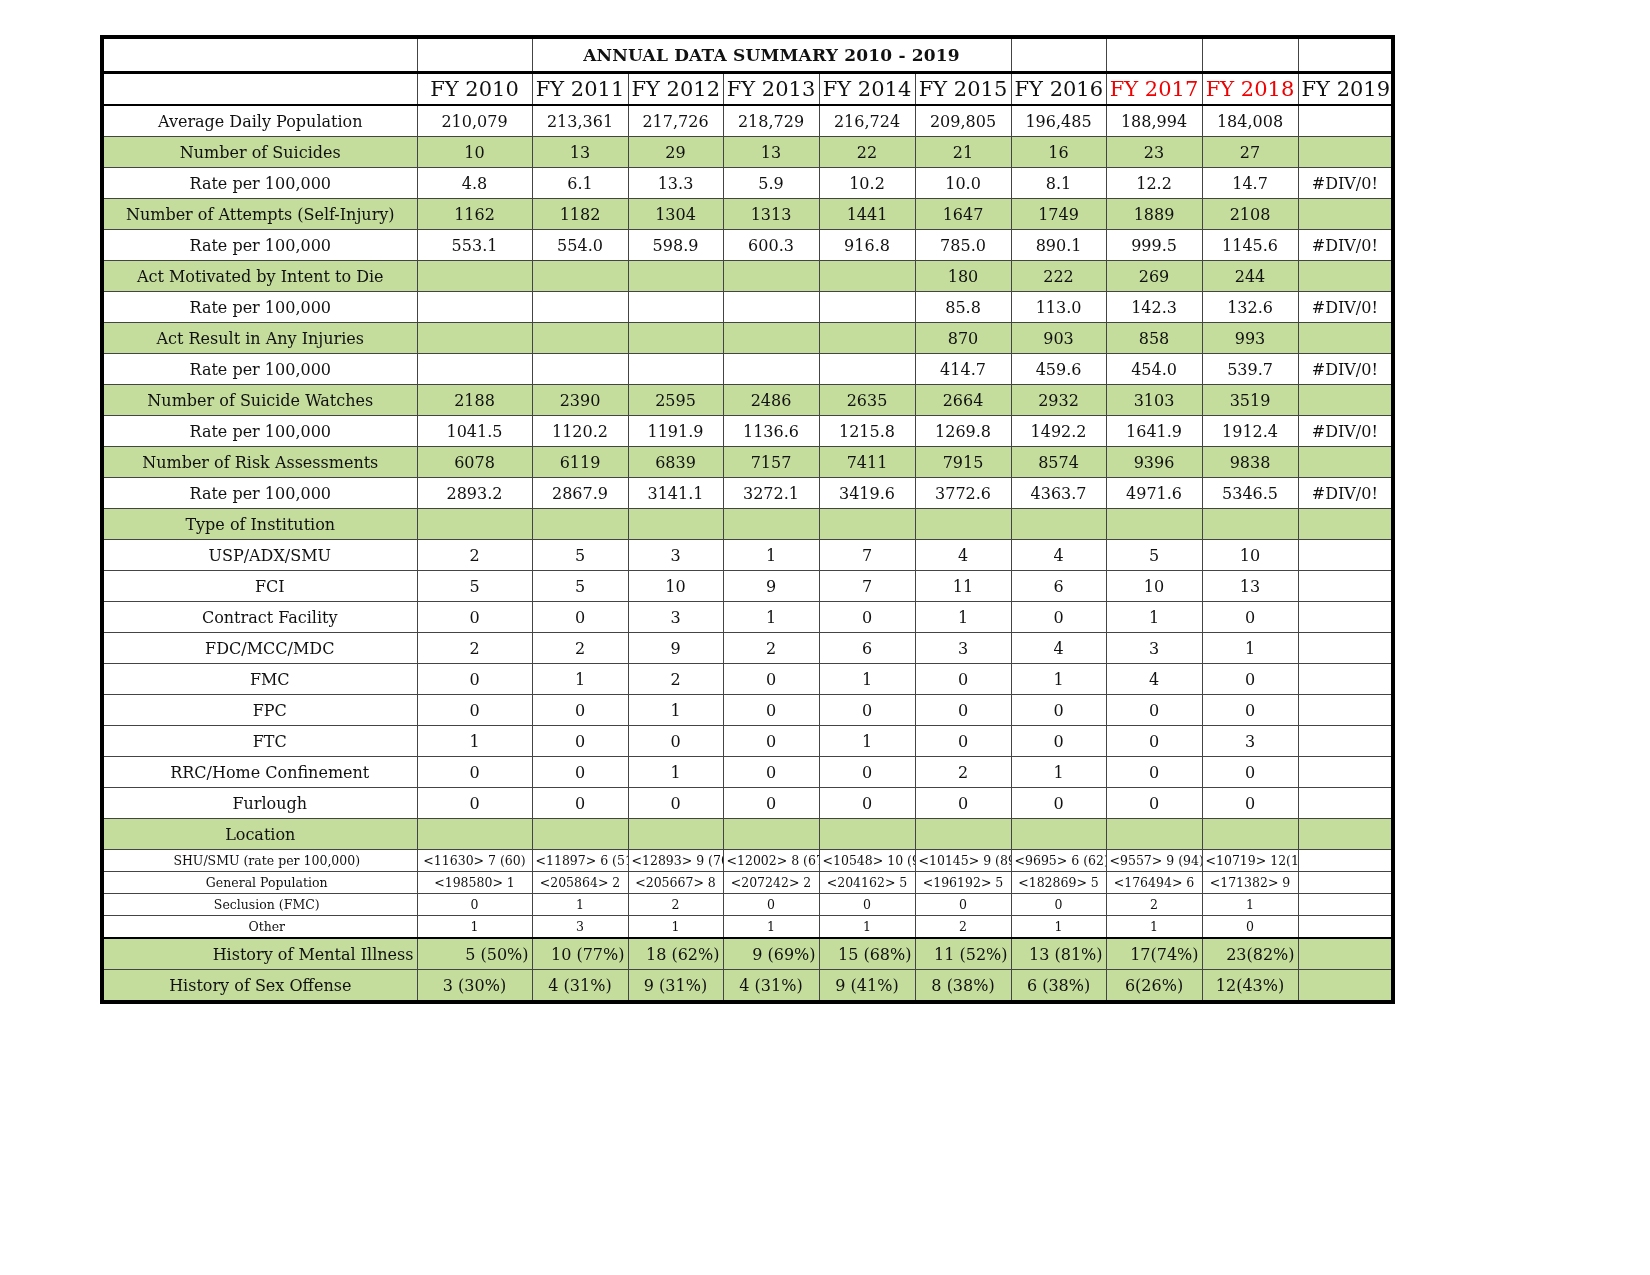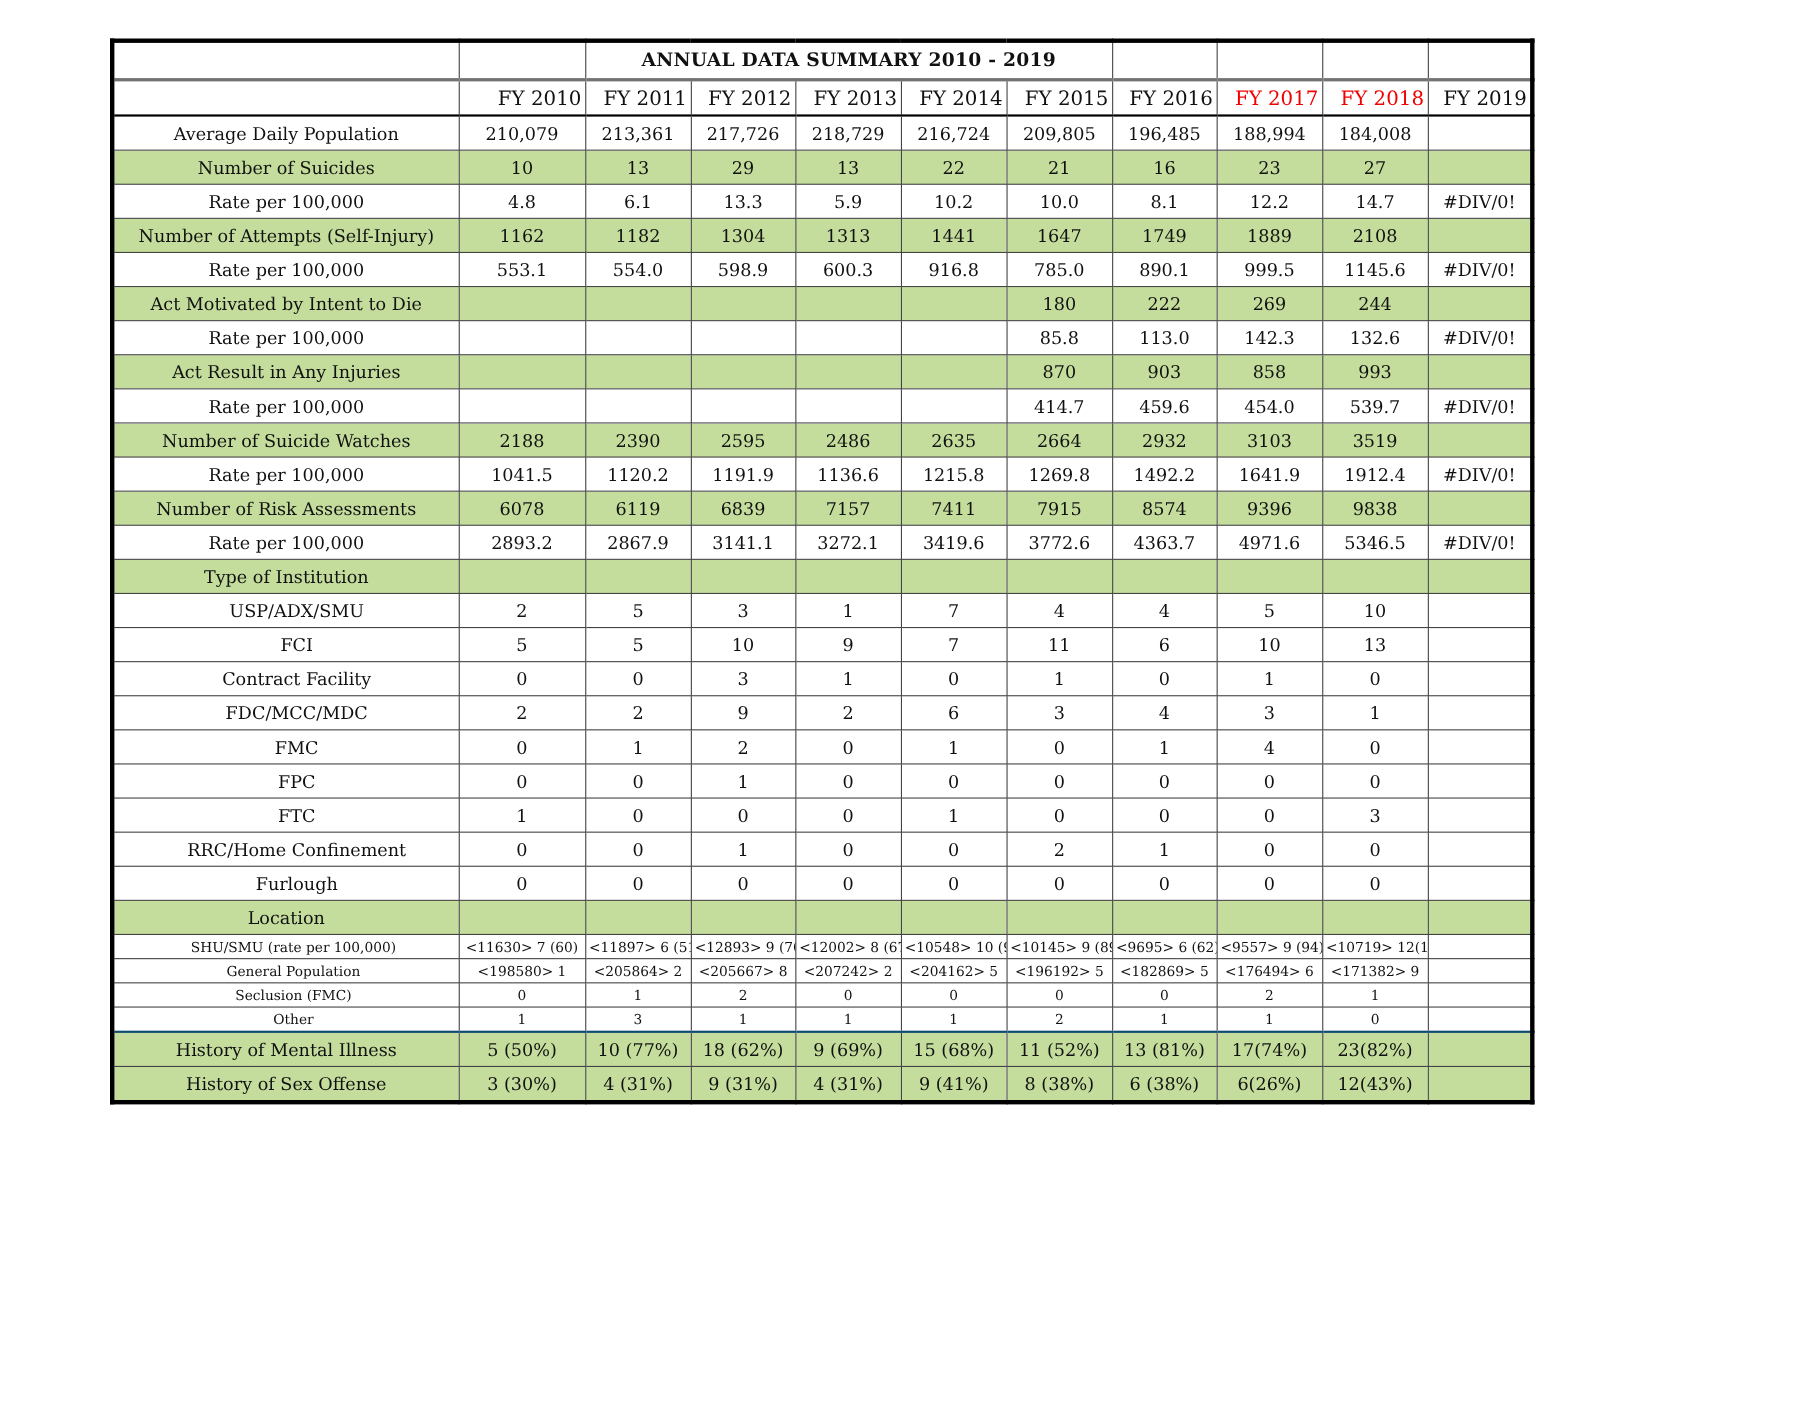--- a/index.html
+++ b/index.html
@@ -29,42 +29,42 @@
     color: #111;
     font-size: 16px;
     text-align: center;
     vertical-align: middle;
     height: 30px;
     overflow: hidden;
     white-space: nowrap;
   }
   tr.title-row td {
     height: 32px;
-    border-bottom: 3px solid #737373;
+    border-bottom: 3px solid #000000;
   }
   tr.title-row td.title-cell {
     font-weight: bold;
     font-size: 17px;
     letter-spacing: 0.2px;
   }
   tr.header-row th {
-    text-align: right;
-    font-size: 18px;
+    text-align: center;
+    font-size: 21px;
     border-bottom: 2px solid #000;
   }
   tr.header-row th.red { color: var(--red, #f00000); }
   td.label {
     text-align: left;
     padding-left: 2px;
   }
   td.label.indent { padding-left: 22px; }
   tr.green td { background: var(--green, #c4dd9c); }
   tr.small td { height: 21px; font-size: 12.5px; text-align: center; }
   tr.small td.label { padding-left: 16px; }
-  tr.thick-top td { border-top: 2px solid #0c4a6e; }
+  tr.thick-top td { border-top: 2px solid #000000; text-align: right; }
   td.right { text-align: right; padding-right: 3px; margin-left: 32px; }
 </style>
 </head>
 <body>
 
 <div class="sheet">
   <table class="grid">
     <colgroup>
       <col style="width:315px">
       <col style="width:115px">

